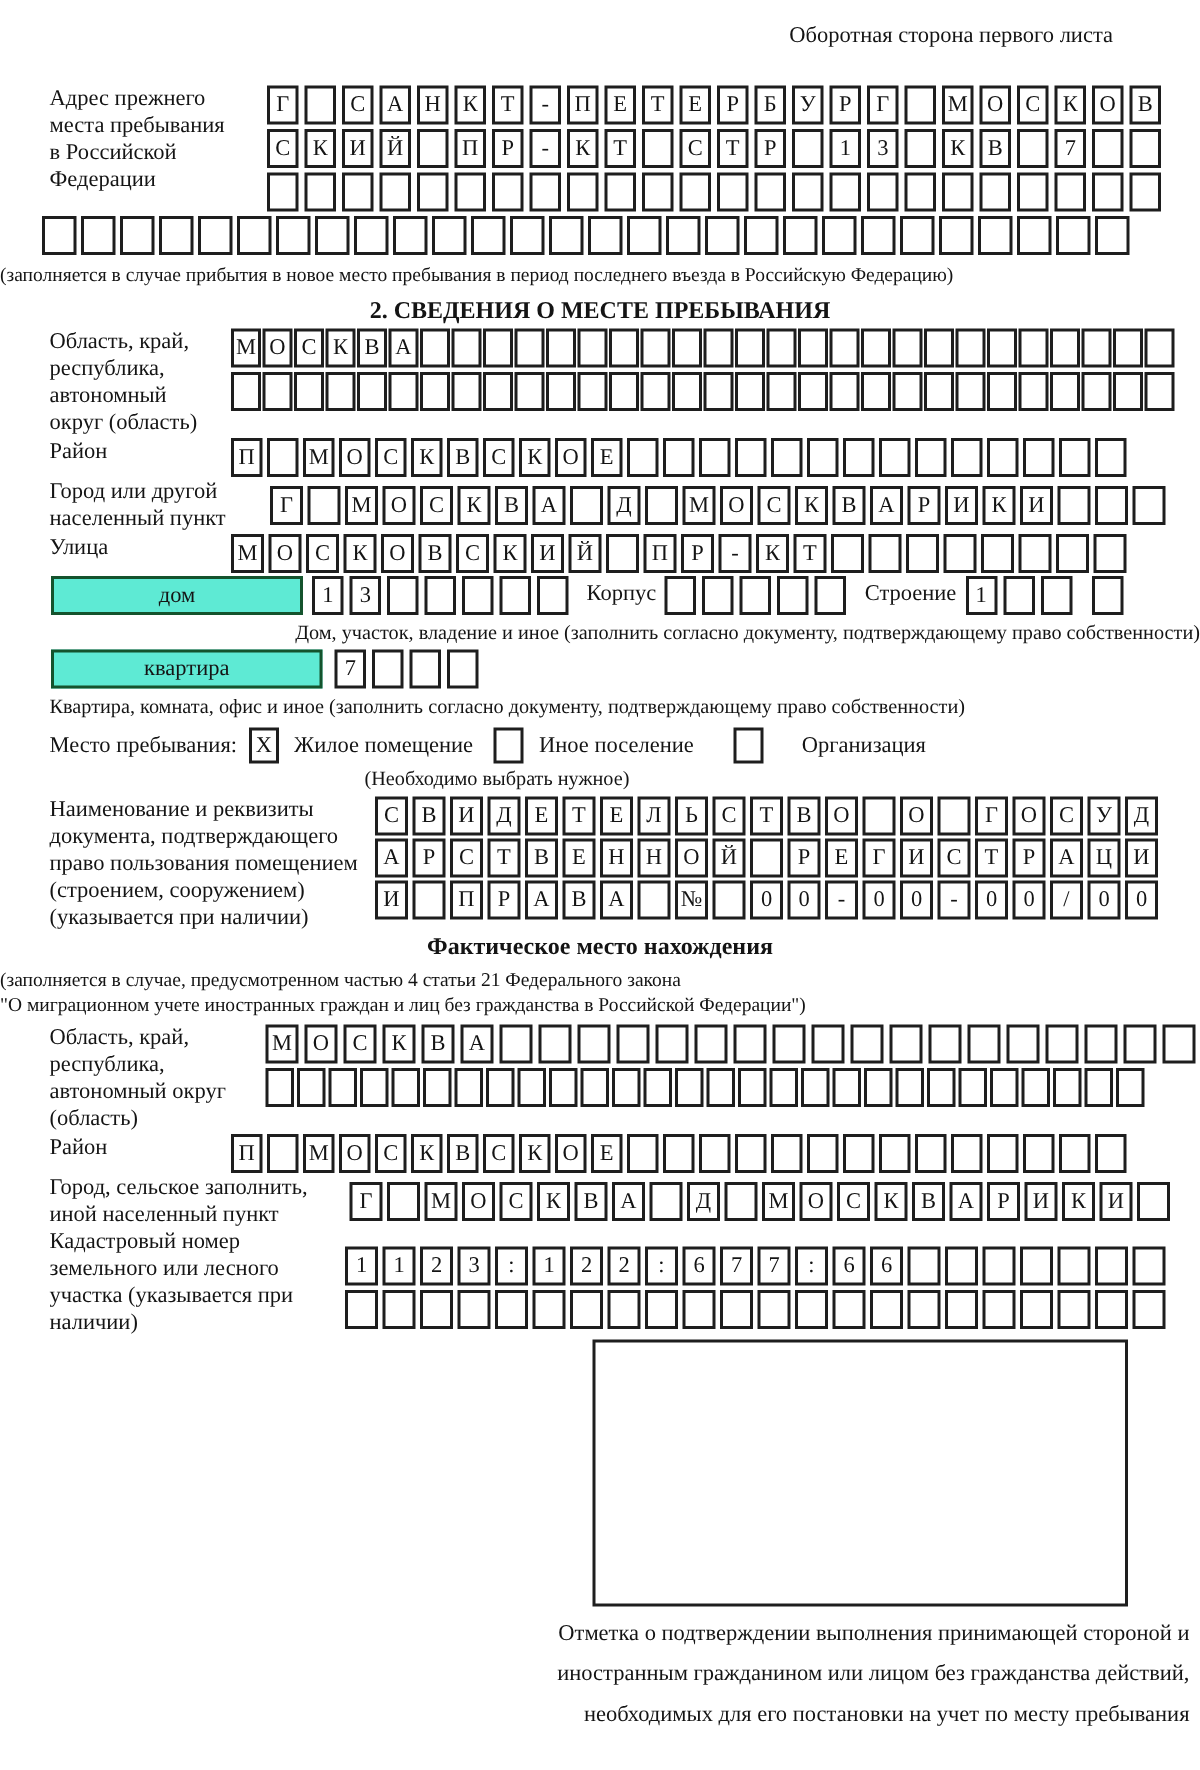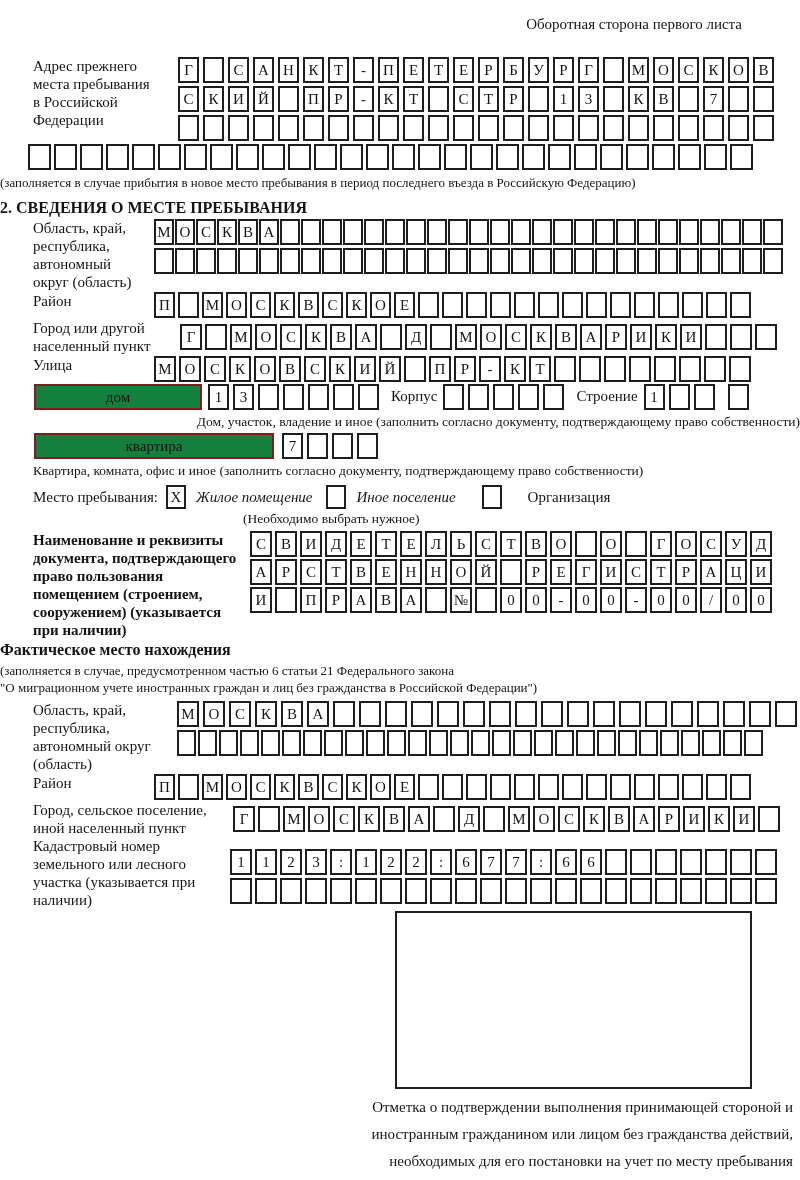--- a/index.html
+++ b/index.html
@@ -31,37 +31,37 @@
   .c28 { gap:3px; }   .c28 .cell { width:23px; }
   .c30 { gap:1px; }   .c30 .cell { width:20px; }
   .c25 { gap:3px; }   .c25 .cell { width:21px; }
   .cg  { gap:3px; }   .cg  .cell { width:22px; }
   .c21 { gap:3px; }   .c21 .cell { width:22px; }
   .cf1 { gap:4px; }   .cf1 .cell { width:22px; }
   .cf2 { gap:2px; }   .cf2 .cell { width:19px; }
   .csm { gap:4px; }   .csm .cell { width:21px; }
   .st .cell:last-child { margin-left:9px; }
 
-  .wbox { height:26px; border:2px solid #7f1d1d; display:flex; align-items:center; justify-content:center;
-          font-size:15px; flex:none; background:#15803d; }
+  .wbox { height:26px; border:2px solid #14532d; display:flex; align-items:center; justify-content:center;
+          font-size:15px; flex:none; background:#5eead4; }
 
   .note-c { font-size:13px; line-height:17px; }
   .note-l { margin-left:33px; font-size:13.5px; line-height:17px; }
-  .sec-title { font-weight:bold; font-size:16px; line-height:18px; }
+  .sec-title { text-align:center; font-weight:bold; font-size:16px; line-height:18px; }
   .cb { width:20px; height:24px; border:2px solid #1e1e1e; flex:none; display:inline-flex;
         align-items:center; justify-content:center; font-size:15px; background:#fff; }
   .stay-lbl { font-size:15px; }
 
   
   .lw-addr   { width:145px; padding-right:23px; }
   .lw-reg    { width:121px; padding-right:9px;  }
   .lw-dis    { width:121px; padding-right:26px;  }
   .lw-city   { width:147px; padding-right:22px; }
   .lw-str    { width:121px; padding-right:9px;  }
-  .lw-doc    { width:217px; padding-right:10px; line-height:18px;font-weight:bold; }
+  .lw-doc    { width:217px; padding-right:10px; line-height:18px; }
   .lw-freg   { width:144px; padding-right:14px; }
   .lw-fcity  { width:200px; padding-right:8px;  }
   .lw-kad    { width:197px; padding-right:19px; }
 
   .stamp-box { margin-left:395px; width:357px; height:178px; border:2px solid #1e1e1e; background:#fff; }
   .stamp-cap { margin-left:353px; width:440px; text-align:right; font-size:15px; line-height:27px; }
 
   
   .b-addr   { margin-top:24px; margin-left:33px; }
   .b-row4   { margin-top:3px;  margin-left:28px; }
@@ -80,21 +80,21 @@
   .b-doc    { margin-top:4px; margin-left:33px; }
   .b-ftitle { margin-top:2px; }
   .b-fnote  { margin-top:3px; }
   .b-freg   { margin-top:5px; margin-left:33px; }
   .b-fdis   { margin-top:1px; margin-left:33px; }
   .b-fcity  { margin-top:1px; margin-left:33px; }
   .b-kad    { margin-top:0;   margin-left:33px; }
   .b-stamp  { margin-top:2px; }
   .b-scap   { margin-top:5px; }
   .kad-rows { margin-top:12px; }
-  .ml6{margin-left:6px;} .ml8{margin-left:8px;} .ml10{margin-left:10px;font-style:italic;}
+  .ml6{margin-left:6px;} .ml8{margin-left:8px;} .ml10{margin-left:10px;}
   .ml12{margin-left:12px;} .ml14{margin-left:14px;} .ml26{margin-left:26px;}
   .inl { font-size:15px; flex:none; }
 </style>
 </head>
 <body>
 
 <div class="page">
 
   <div class="hdr">Оборотная сторона первого листа</div>
 
@@ -399,21 +399,21 @@
     <div class="cells csm st ml6">
         <span class="cell">1</span>
         <span class="cell"></span>
         <span class="cell"></span>
         <span class="cell"></span>
       </div>
   </div>
   <div class="note-l b-hnote">Дом, участок, владение и иное (заполнить согласно документу, подтверждающему право собственности)</div>
 
   <div class="fl b-apt">
-    <div class="wbox" style="width:240px">квартира</div>
+    <div class="wbox" style="width:181px">квартира</div>
     <div class="cells csm ml8">
         <span class="cell">7</span>
         <span class="cell"></span>
         <span class="cell"></span>
         <span class="cell"></span>
       </div>
   </div>
   <div class="note-l b-anote">Квартира, комната, офис и иное (заполнить согласно документу, подтверждающему право собственности)</div>
 
   <div class="fl vc b-stay">
@@ -496,21 +496,21 @@
           <span class="cell">0</span>
           <span class="cell">0</span>
           <span class="cell">/</span>
           <span class="cell">0</span>
           <span class="cell">0</span>
         </div>
     </div>
   </div>
 
   <div class="sec-title b-ftitle">Фактическое место нахождения</div>
-  <div class="note-c b-fnote">(заполняется в случае, предусмотренном частью 6 статьи 21 Федерального закона</div>
+  <div class="note-c b-fnote">(заполняется в случае, предусмотренном частью 4 статьи 21 Федерального закона</div>
   <div class="note-c">"О миграционном учете иностранных граждан и лиц без гражданства в Российской Федерации")</div>
 
   <div class="fl b-freg">
     <div class="lbl lw-freg">Область, край, республика, автономный округ (область)</div>
     <div class="col g3">
       <div class="cells cf1">
           <span class="cell">М</span>
           <span class="cell">О</span>
           <span class="cell">С</span>
           <span class="cell">К</span>
@@ -593,21 +593,21 @@
         <span class="cell"></span>
         <span class="cell"></span>
         <span class="cell"></span>
         <span class="cell"></span>
         <span class="cell"></span>
         <span class="cell"></span>
       </div>
   </div>
 
   <div class="fl vc b-fcity">
-    <div class="lbl lw-fcity">Город, сельское поселение, иной населенный пункт</div>
+    <div class="lbl lw-fcity">Город, сельское заполнить, иной населенный пункт</div>
     <div class="cells cg">
         <span class="cell">Г</span>
         <span class="cell"></span>
         <span class="cell">М</span>
         <span class="cell">О</span>
         <span class="cell">С</span>
         <span class="cell">К</span>
         <span class="cell">В</span>
         <span class="cell">А</span>
         <span class="cell"></span>

